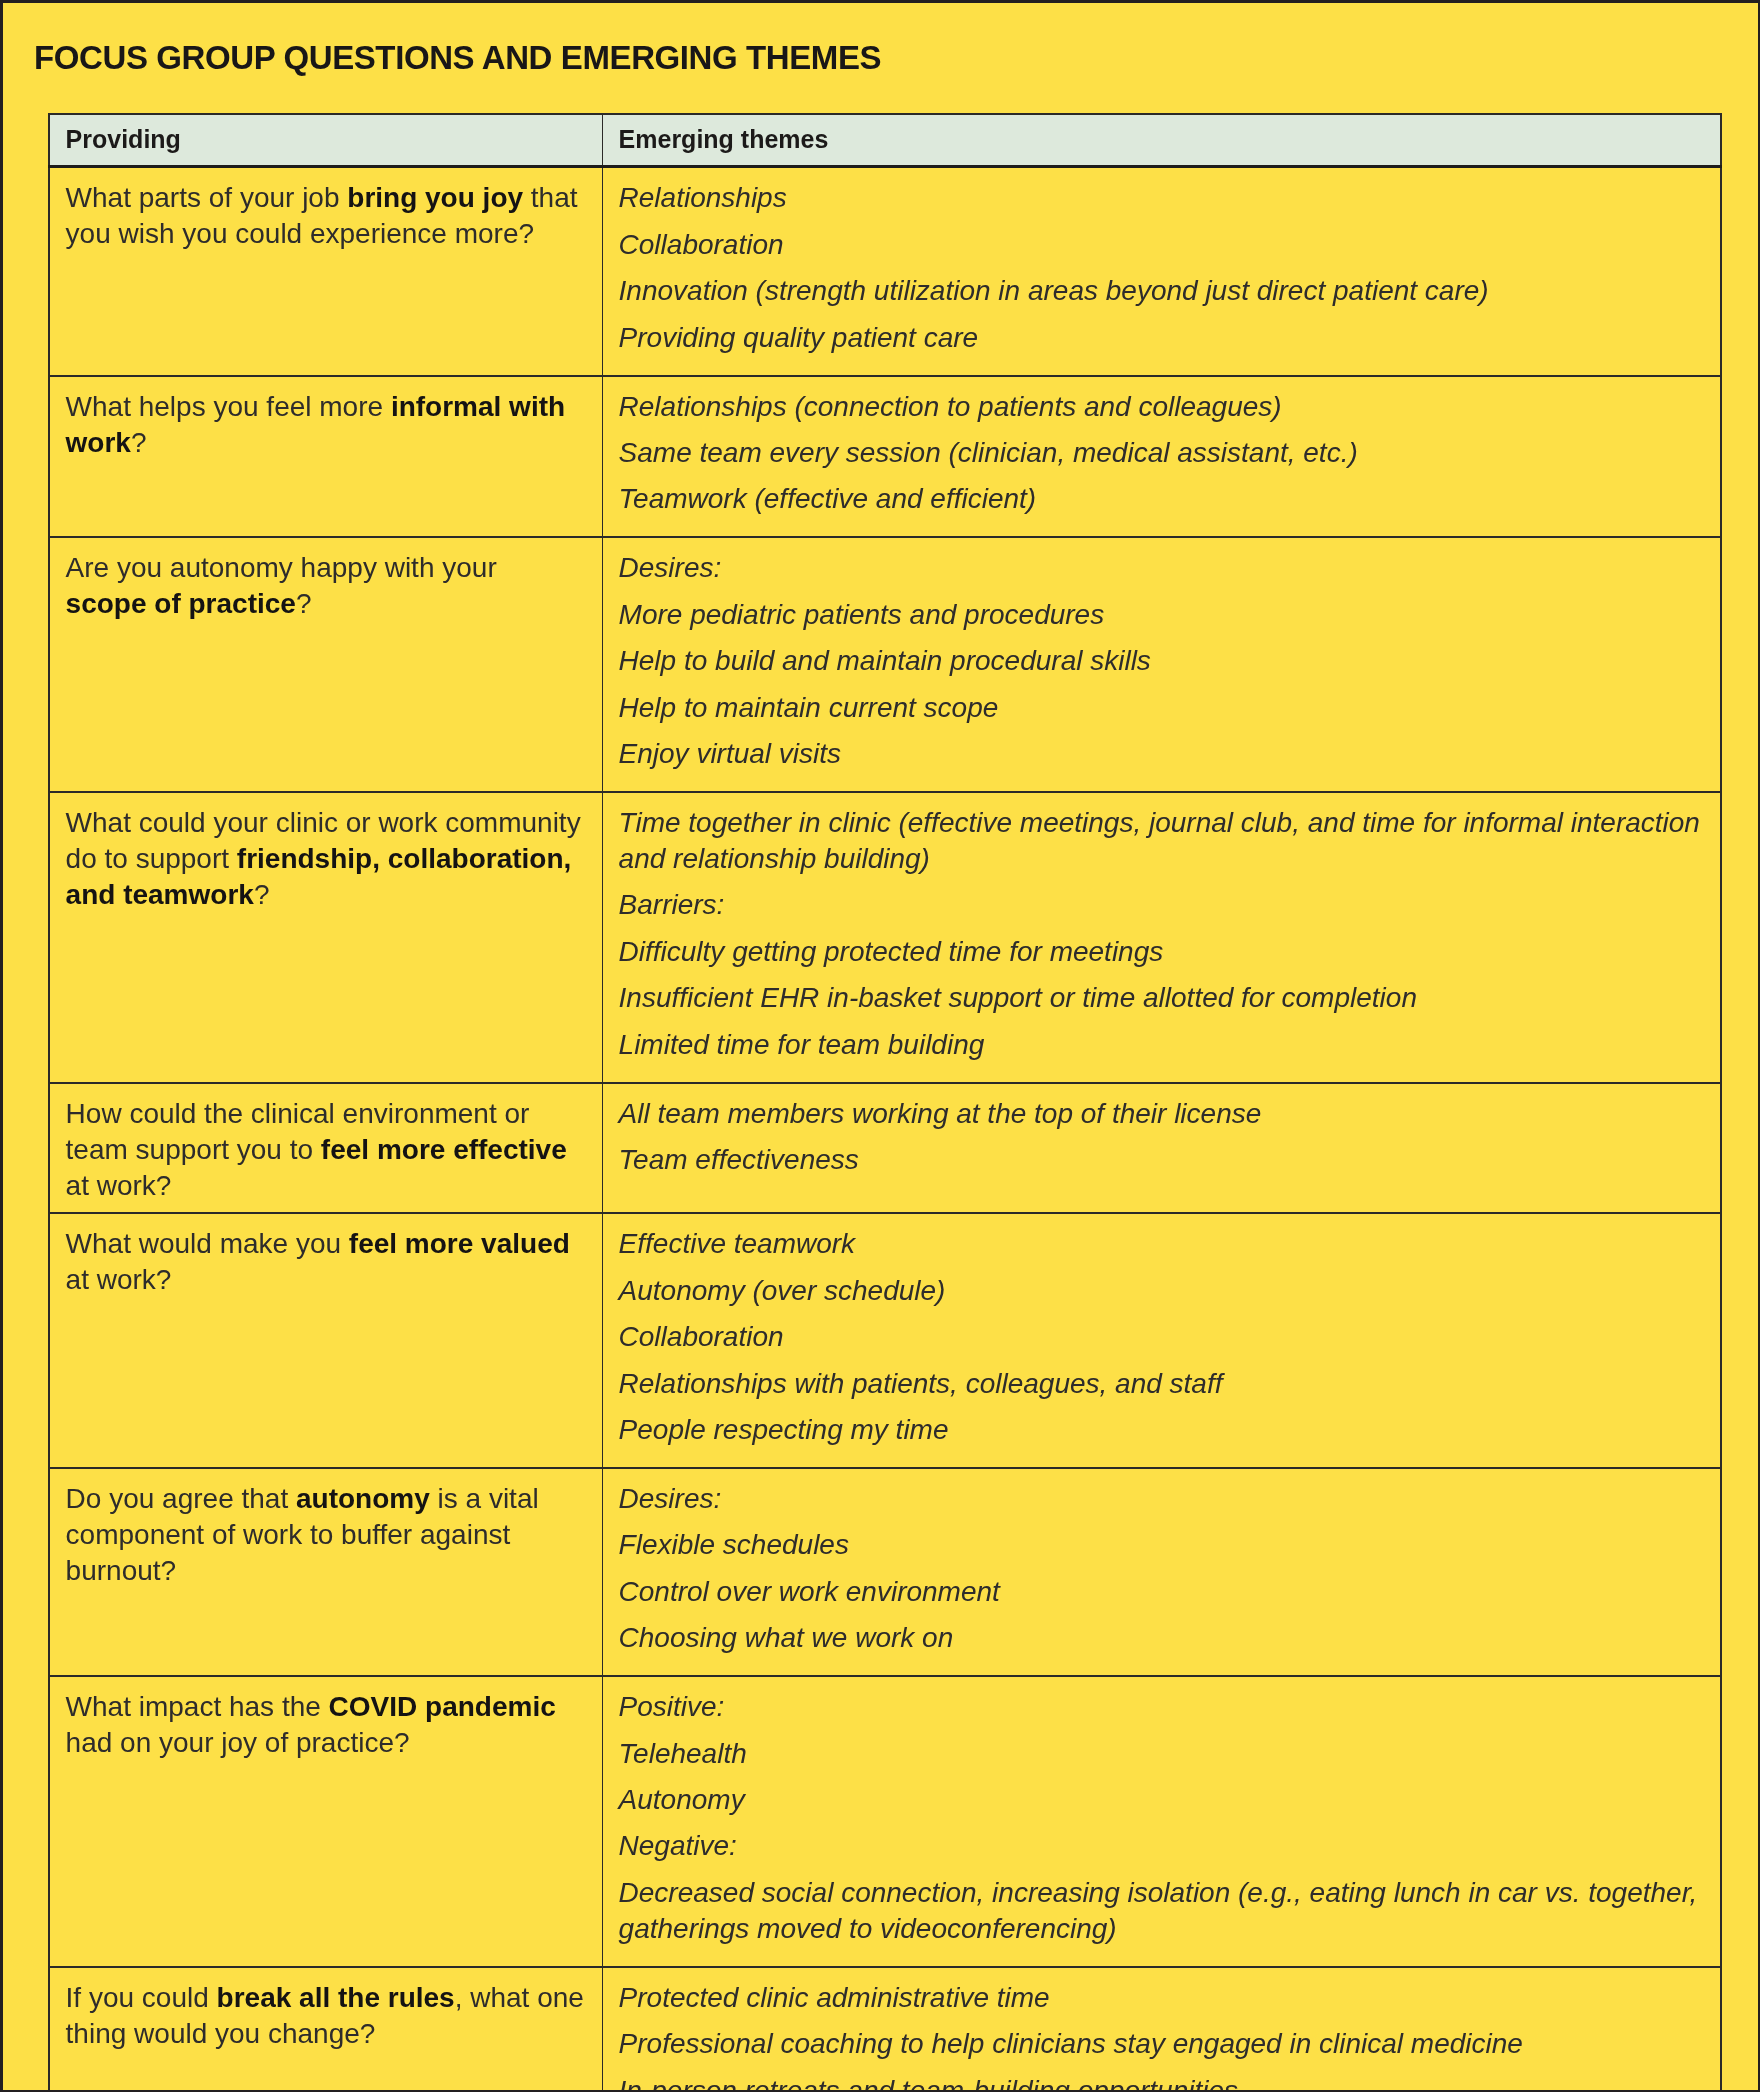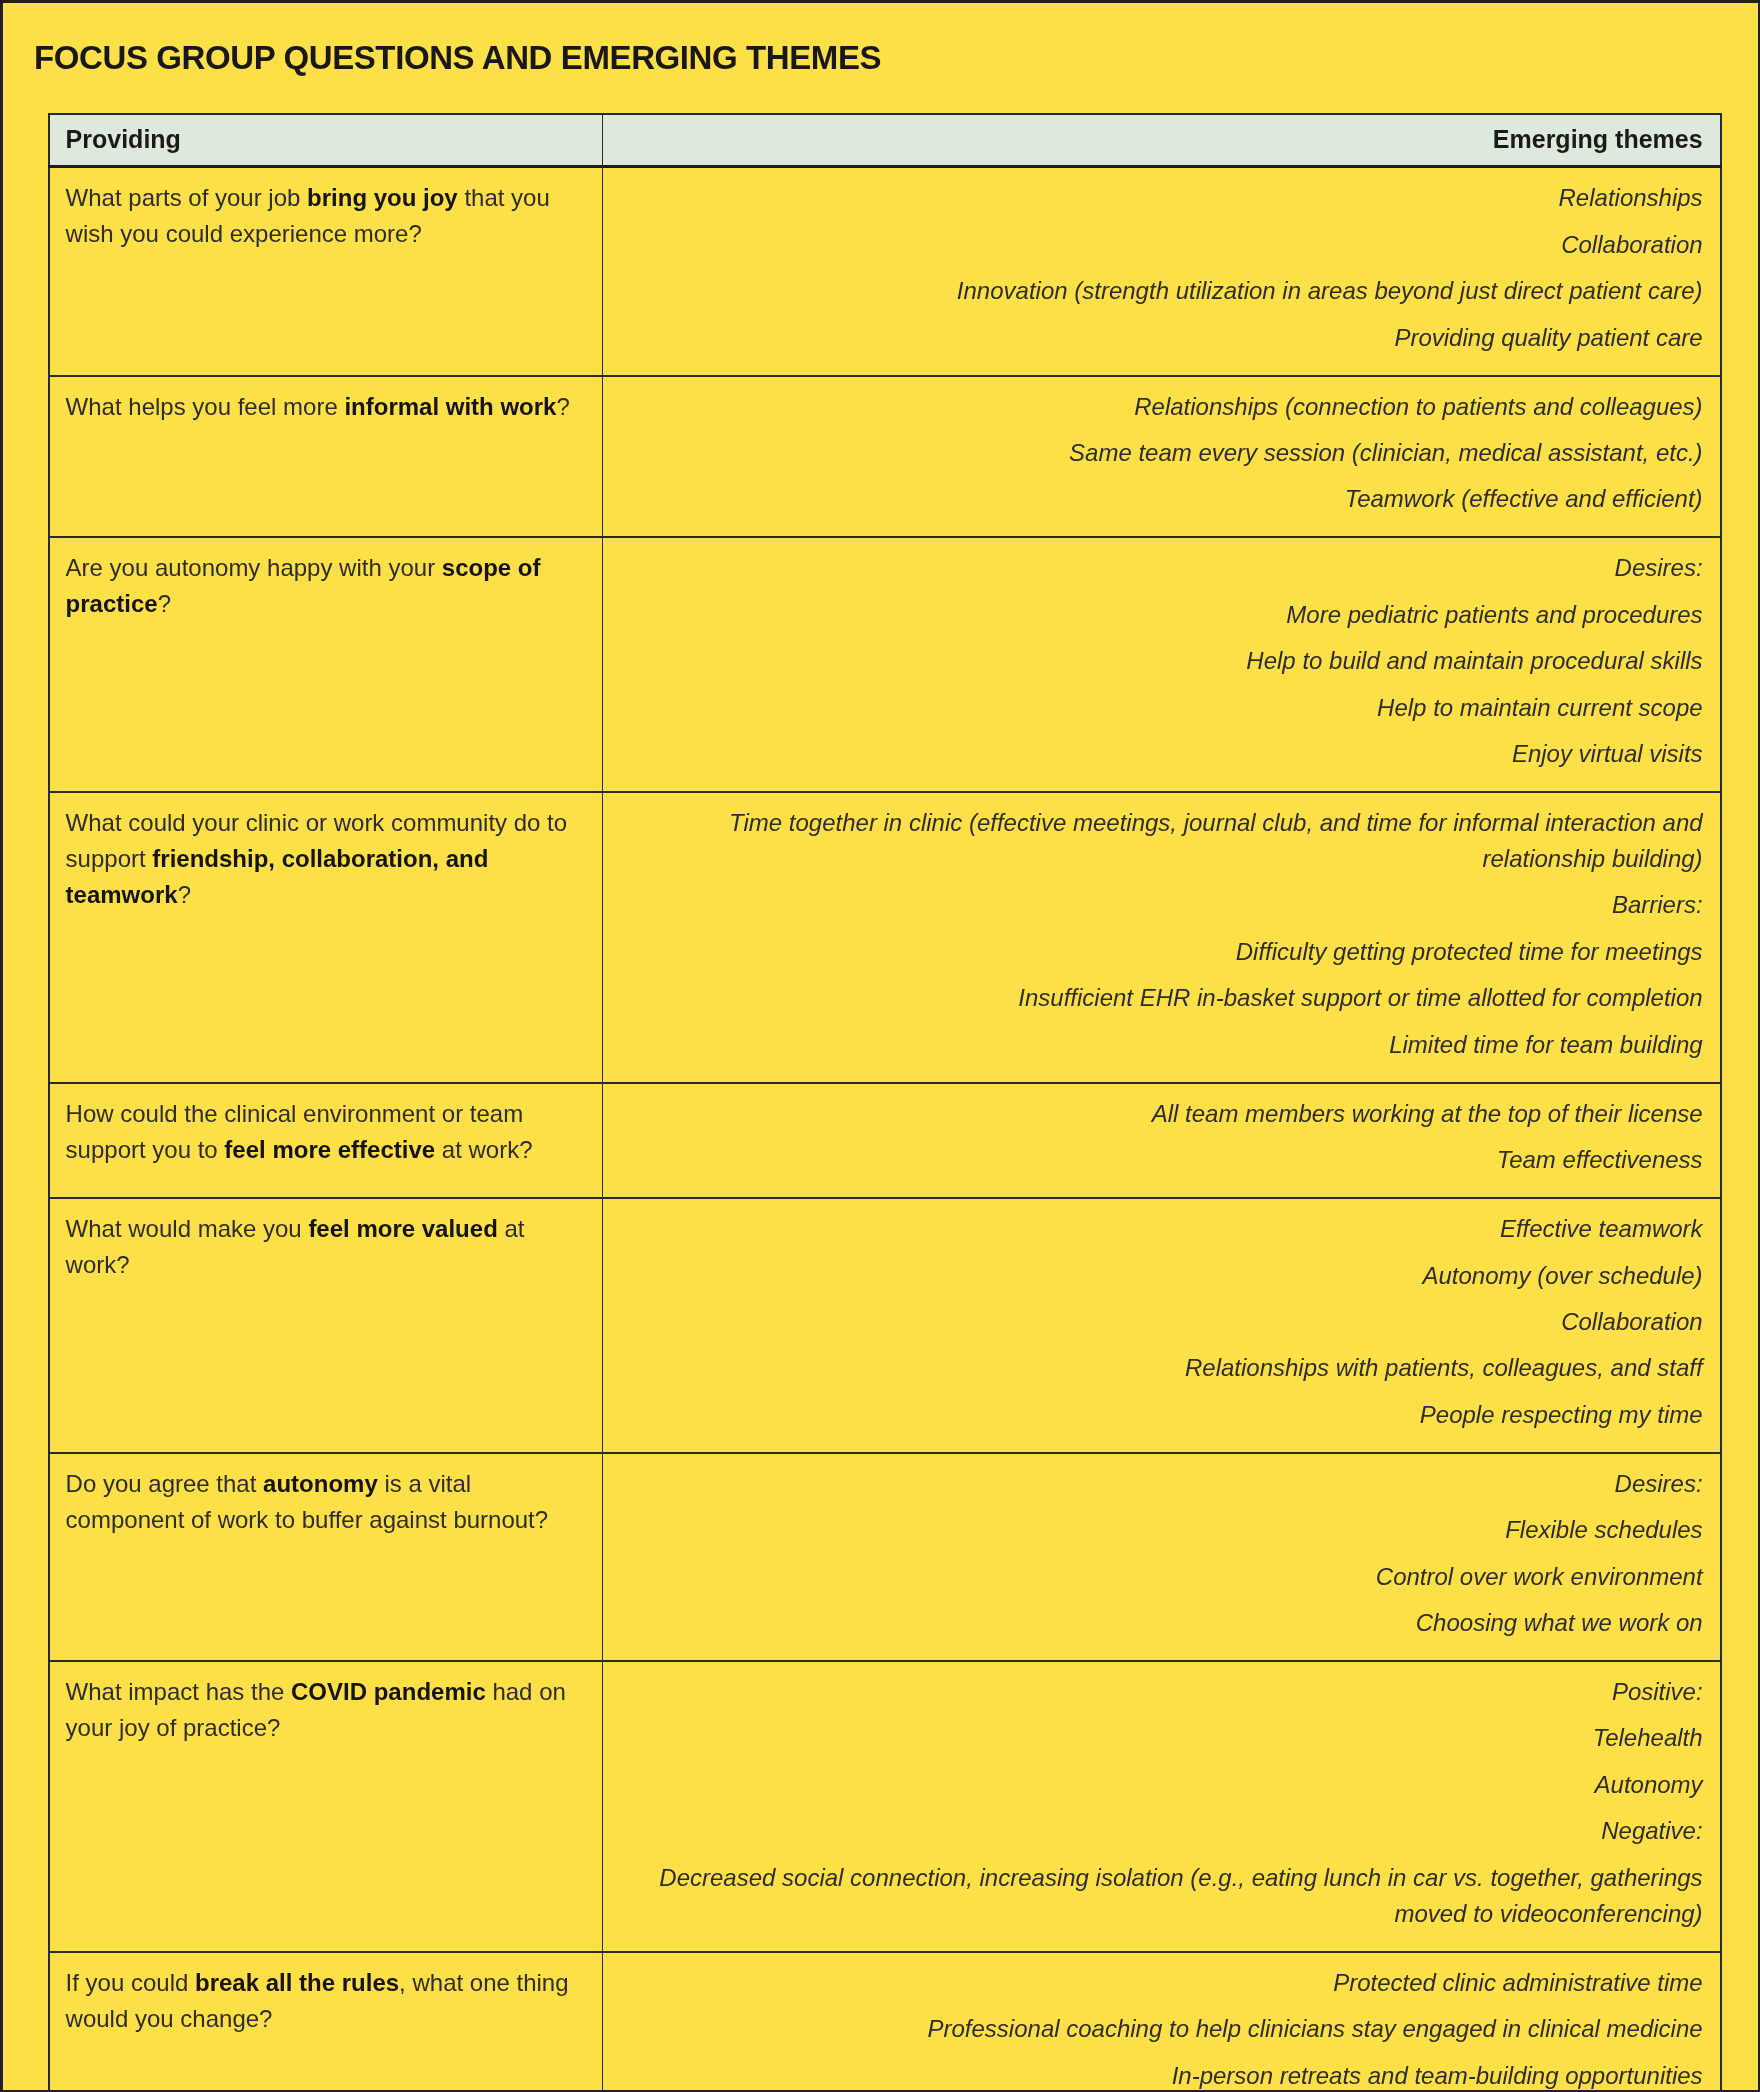--- a/index.html
+++ b/index.html
@@ -42,27 +42,27 @@
     font-size: 25px;
     font-weight: 700;
     color: #1c1a19;
     padding: 10.4px 17.4px 11.3px 15.6px;
     border-top: 2.6px solid #2b2a28;
     border-bottom: 3.5px solid #1e1c1b;
   }
 
   .fg-table th:first-child, .fg-table td:first-child { width: 519px; }
 
-  .fg-table th + th, .fg-table td + td { border-left: 1.7px solid #2b2a28; text-align: right; }
+  .fg-table th + th, .fg-table td + td { border-left: 1.7px solid #2b2a28; }
 
   .fg-table { border: 2.6px solid #2b2a28; }
 
   .fg-table td {
     border-top: 2.6px solid #2b2a28;
-    font-size: 24px;
+    font-size: 28px;
     color: #2e2c2b;
     padding: 12px 17.4px 8.7px 15.6px;
     line-height: 36px;
     margin-left: 20px;
   }
 
   .q-cell .b { font-weight: 700; color: #151313; }
 
   .theme-item { margin: 0 0 10.4px 0; line-height: 36px; font-style: italic; }
   .theme-item.i { font-style: italic; }

